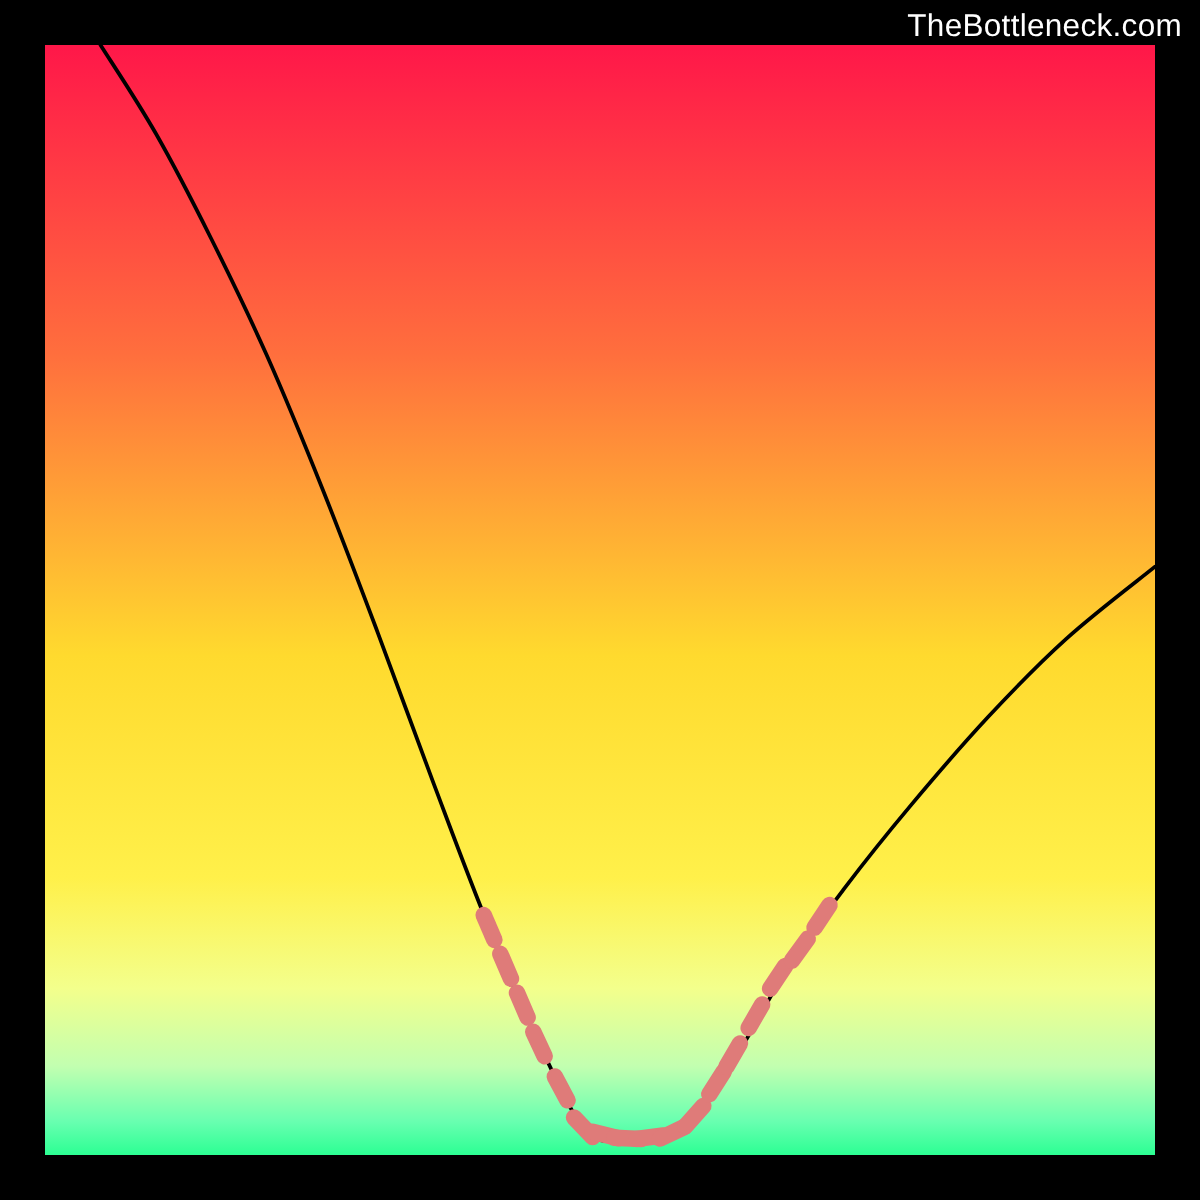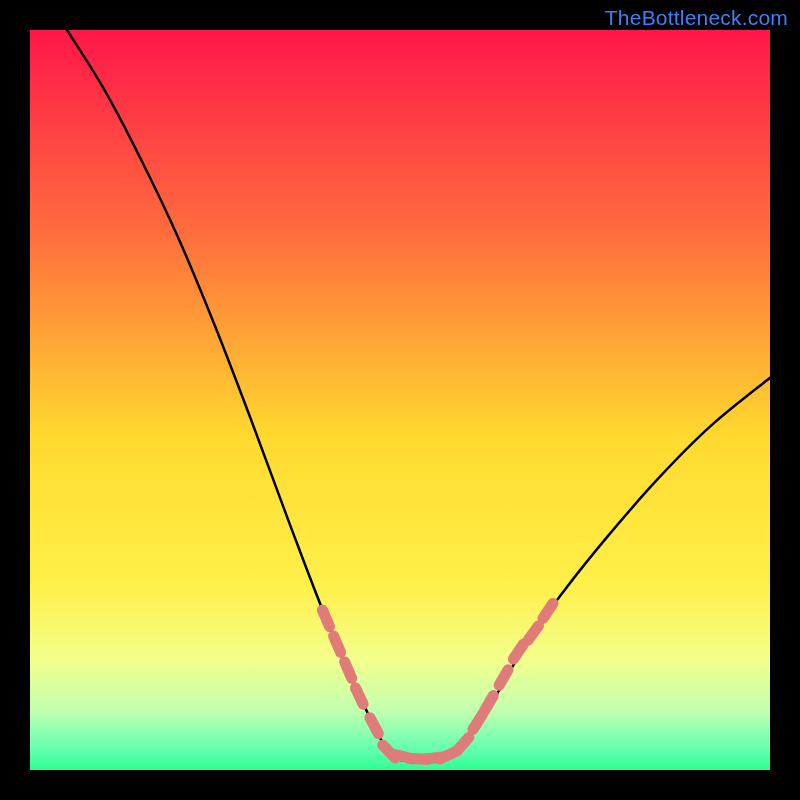--- a/index.html
+++ b/index.html
@@ -10,21 +10,21 @@
     background: #000;
     position: relative;
     overflow: hidden;
   }
   .watermark {
     position: absolute;
     top: 6px;
     right: 12px;
     font-family: Arial, Helvetica, sans-serif;
     font-size: 21px;
-    color: #3b82f6;
+    color: #ffffff;
     letter-spacing: 0.2px;
     z-index: 10;
   }
   .frame {
     position: absolute;
     left: 30px;
     top: 30px;
     width: 740px;
     height: 740px;
     background: #000;

